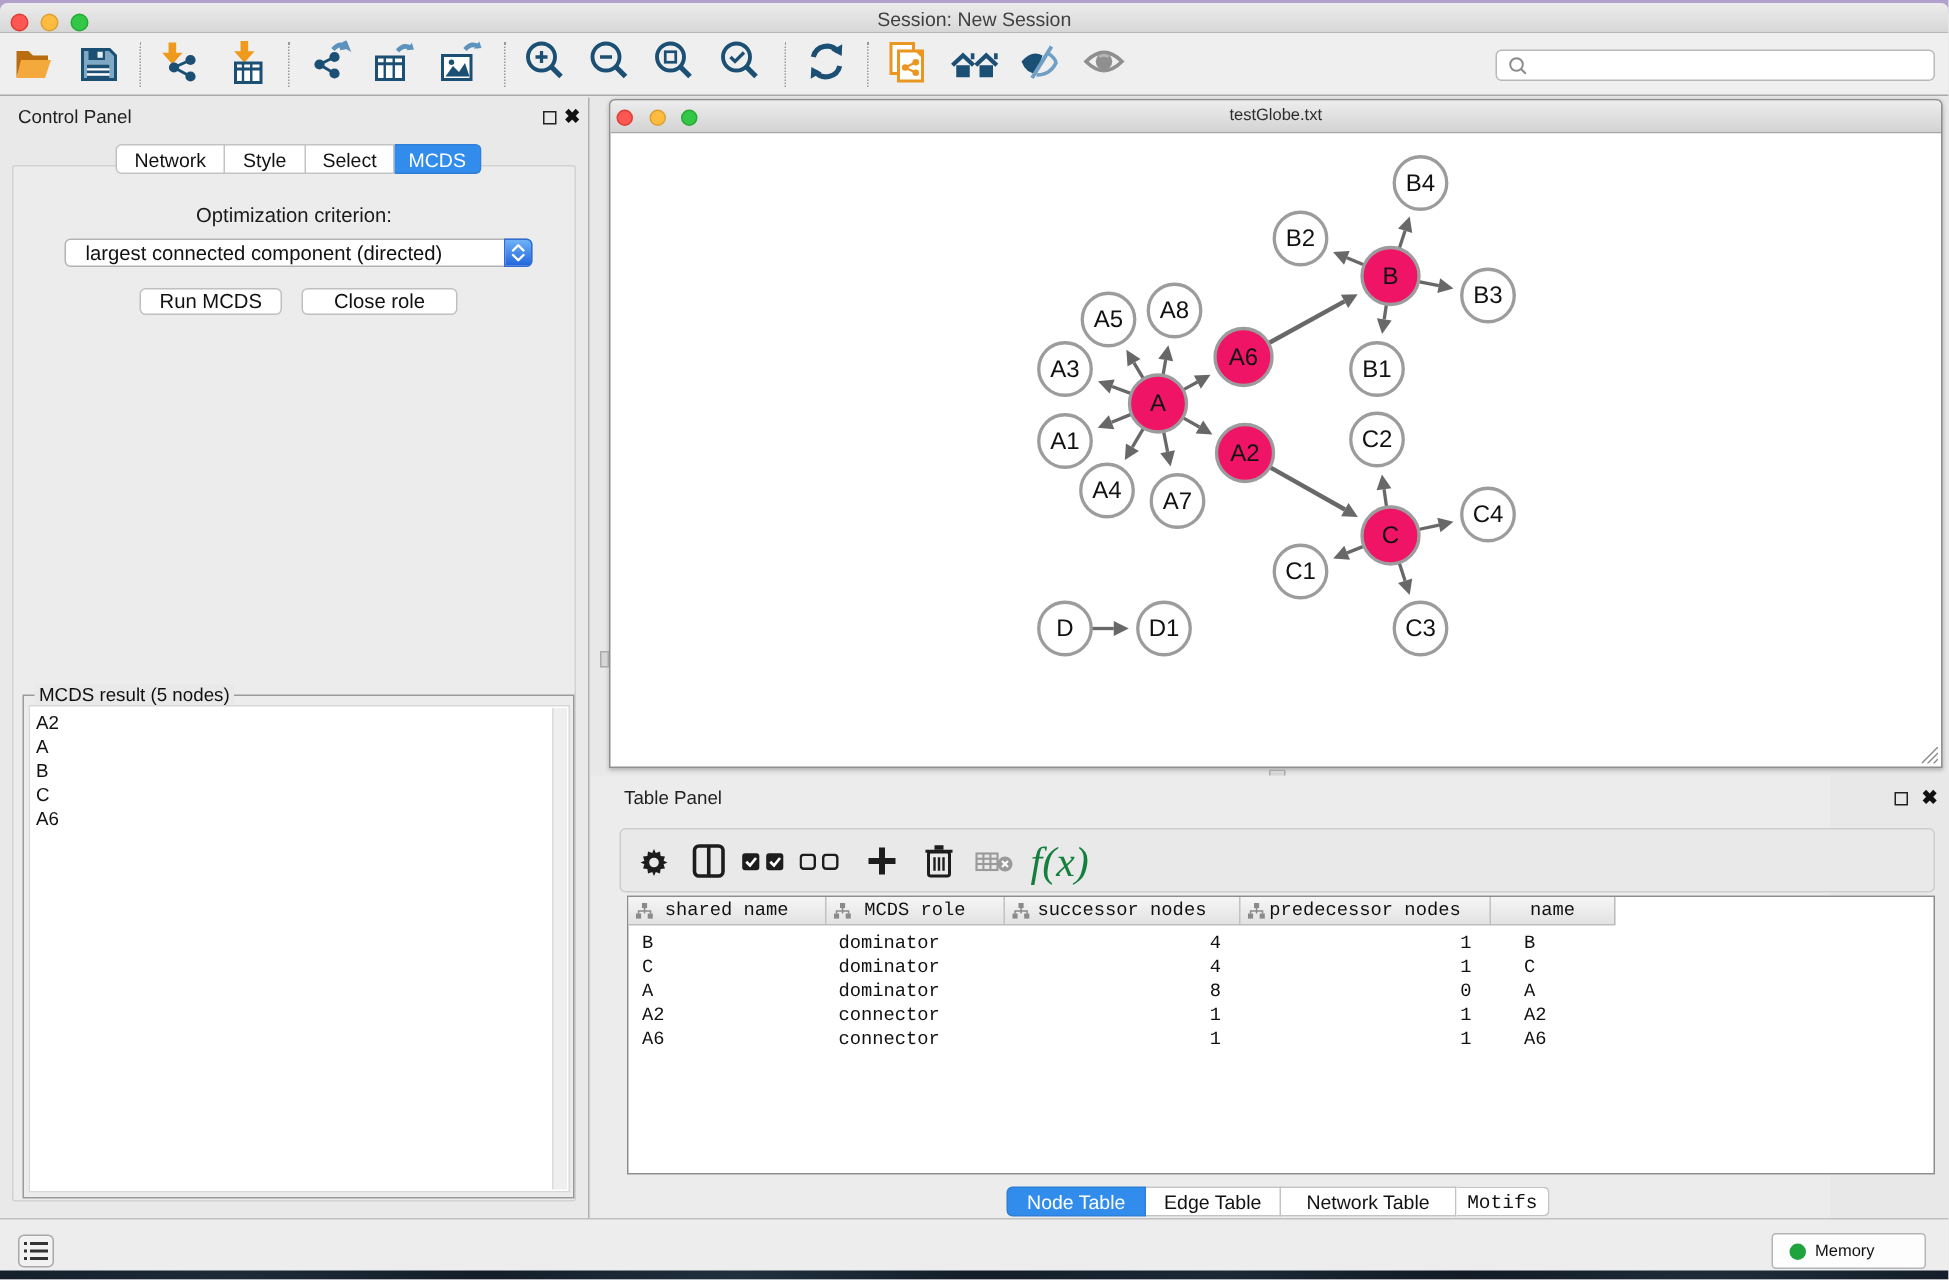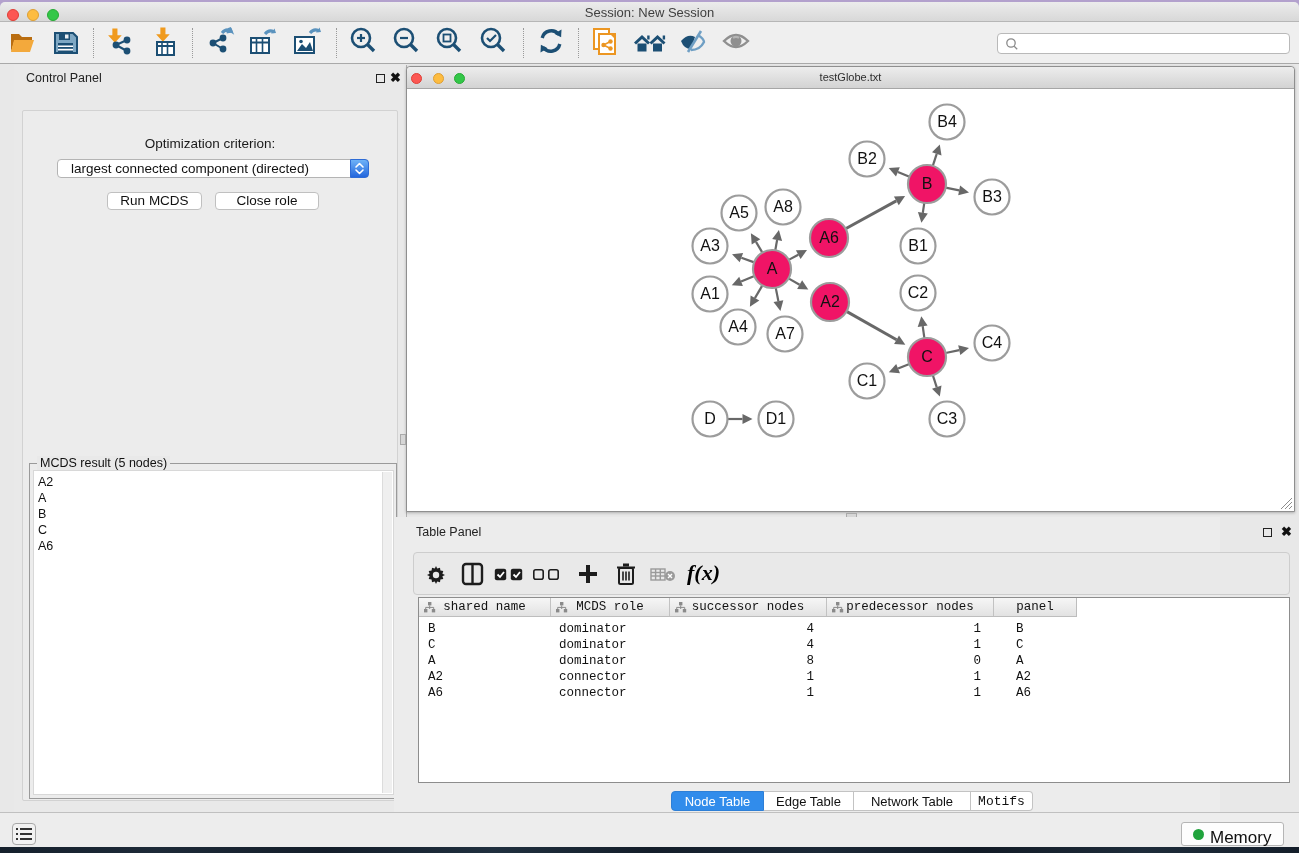--- a/index.html
+++ b/index.html
@@ -18,21 +18,21 @@
   
   #toolbar { left:0; top:22px; width:1299px; height:42px; background:#efefef;
     border-bottom:1px solid #a9a9a9; }
   .sep { position:absolute; top:6px; height:30px; width:0;
     border-left:1px dotted #9a9a9a; }
   .ticon { position:absolute; top:3px; }
   #search { position:absolute; left:997px; top:11px; width:293px; height:21px;
     background:#fff; border:1px solid #b9b9b9; border-radius:4px; }
   
   #cpanel { left:0; top:65px; width:393px; height:747px; background:#e9e9e9;
-    border-right:1px solid #b0b0b0;margin-left:14px; }
+    border-right:1px solid #b0b0b0; }
   .paneltitle { position:absolute; font-size:12.5px; color:#222; }
   .sqbtn { position:absolute; width:9px; height:9px; border:1.5px solid #222; }
   .xbtn { position:absolute; font-size:13px; font-weight:bold; color:#111; }
   #cptabs { position:absolute; left:77px; top:31px; height:20px; display:flex;
     font-size:13px; }
   .seg { border:1px solid #c3c3c3; border-left:none; background:#fff; color:#111;
     display:flex; align-items:center; justify-content:center; }
   .seg.first { border-left:1px solid #c3c3c3; border-radius:4px 0 0 4px; }
   .seg.last { border-radius:0 4px 4px 0; }
   .seg.sel { background:#318ceb; border-color:#2e7fd6; color:#fff; }
@@ -87,21 +87,21 @@
   
   #btabs { position:absolute; left:277px; top:274px; height:20px; display:flex;
     font-size:13px; }
   
   #statusbar { left:0; top:812px; width:1299px; height:35px; background:#ededed;
     border-top:1px solid #c0c0c0; }
   #listbtn { position:absolute; left:12px; top:10px; width:24px; height:22px;
     border:1px solid #a8a8a8; border-radius:4px; background:#f2f2f2; }
   #membtn { position:absolute; left:1181px; top:9px; width:103px; height:24px;
     background:#fdfdfd; border:1px solid #b5b5b5; border-radius:3px;
-    font-size:17px; color:#111; }
+    font-size:11px; color:#111; }
   #desktop { left:0; top:847px; width:1299px; height:6px;
     background:linear-gradient(90deg,#15202c 0%,#1d2a38 12%,#141e2a 25%,#20303f 38%,#141e2a 50%,#1b2836 63%,#121b26 75%,#1e2c3a 88%,#141e2a 100%); }
 </style>
 </head>
 <body>
 <div id="page">
   <div id="topstrip" class="abs"></div>
   <div id="titlebar" class="abs">
     <div class="tl" style="left:7px;background:#fc5753;border:0.5px solid #df3e36;"></div>
     <div class="tl" style="left:27px;background:#fdbc40;border:0.5px solid #de9f34;"></div>
@@ -244,20 +244,26 @@
           <line x1="10.2" y1="10.2" x2="13.2" y2="13.2" stroke="#8a8a8a" stroke-width="1.3"></line>
         </svg>
     </div>
   </div>
 
   <div id="cpanel" class="abs">
     <div class="paneltitle" style="left:12px;top:6px;">Control Panel</div>
     <div class="sqbtn" style="left:362px;top:9px;"></div>
     <div class="xbtn" style="left:376px;top:5px;">✖</div>
     <div id="cpinner"></div>
+    <div id="cptabs">
+      <div class="seg first" style="width:73px;">Network</div>
+      <div class="seg" style="width:54px;">Style</div>
+      <div class="seg" style="width:59px;">Select</div>
+      <div class="seg sel last" style="width:58px;">MCDS</div>
+    </div>
     <div id="optlabel">Optimization criterion:</div>
     <div id="combo">largest connected component (directed)
       <div id="comboBtn"><svg width="17" height="17" viewBox="0 0 17 17">
             <path d="M5 7 L8.5 3.5 L12 7" fill="none" stroke="#fff" stroke-width="1.6" stroke-linecap="round" stroke-linejoin="round"></path>
             <path d="M5 10 L8.5 13.5 L12 10" fill="none" stroke="#fff" stroke-width="1.6" stroke-linecap="round" stroke-linejoin="round"></path>
           </svg></div>
     </div>
     <div class="btn" style="left:93px;top:127px;width:95px;">Run MCDS</div>
     <div class="btn" style="left:201px;top:127px;width:104px;">Close role</div>
     <div id="fieldset">
@@ -414,21 +420,21 @@
   <g stroke="#9a9a9a" stroke-width="1.4" fill="none">
             <rect x="1" y="1" width="14" height="11"></rect>
             <line x1="1" y1="4.5" x2="15" y2="4.5"></line>
             <line x1="1" y1="8" x2="15" y2="8"></line>
             <line x1="5.6" y1="1" x2="5.6" y2="12"></line>
             <line x1="10.3" y1="1" x2="10.3" y2="12"></line>
           </g>
   <circle cx="20" cy="8" r="5" fill="#9a9a9a"></circle>
   <path d="M18 6 l4 4 M22 6 l-4 4" stroke="#fff" stroke-width="1.4"></path>
 </svg>
-<div style="position:absolute;left:273px;top:7px;font-family:'Liberation Serif',serif;font-style:italic;font-size:22px;color:#000000;font-weight:bold;">f(x)</div>
+<div style="position:absolute;left:273px;top:7px;font-family:'Liberation Serif',serif;font-style:italic;font-size:28px;color:#15803d;">f(x)</div>
 
     </div>
     <div id="ttable">
       <div id="thead">
         <div class="th" style="width:132px;"><svg class="thicon" width="13" height="13" viewBox="0 0 13 13">
               <g fill="#8a8a8a">
                 <rect x="5" y="1" width="3.4" height="3.4"></rect>
                 <rect x="1" y="8" width="3.4" height="3.4"></rect>
                 <rect x="8.8" y="8" width="3.4" height="3.4"></rect>
                 <path d="M6.7 4.4 v2 M2.7 8 v-1.6 h8 V8 M6.7 6.4 v1.6" stroke="#8a8a8a" stroke-width="1" fill="none"></path>
@@ -451,21 +457,21 @@
               </g>
             </svg>successor nodes</div>
         <div class="th" style="width:167px;"><svg class="thicon" width="13" height="13" viewBox="0 0 13 13">
               <g fill="#8a8a8a">
                 <rect x="5" y="1" width="3.4" height="3.4"></rect>
                 <rect x="1" y="8" width="3.4" height="3.4"></rect>
                 <rect x="8.8" y="8" width="3.4" height="3.4"></rect>
                 <path d="M6.7 4.4 v2 M2.7 8 v-1.6 h8 V8 M6.7 6.4 v1.6" stroke="#8a8a8a" stroke-width="1" fill="none"></path>
               </g>
             </svg>predecessor nodes</div>
-        <div class="th" style="width:83px;border-right:1px solid #bdbdbd;">panel</div>
+        <div class="th" style="width:83px;border-right:1px solid #bdbdbd;">name</div>
       </div>
 <div class="trow" style="left:9px;top:23px;">B</div>
 <div class="trow" style="left:140px;top:23px;">dominator</div>
 <div class="trow" style="left:250px;top:23px;width:145px;text-align:right;">4</div>
 <div class="trow" style="left:417px;top:23px;width:145px;text-align:right;">1</div>
 <div class="trow" style="left:597px;top:23px;">B</div>
 <div class="trow" style="left:9px;top:39px;">C</div>
 <div class="trow" style="left:140px;top:39px;">dominator</div>
 <div class="trow" style="left:250px;top:39px;width:145px;text-align:right;">4</div>
 <div class="trow" style="left:417px;top:39px;width:145px;text-align:right;">1</div>

